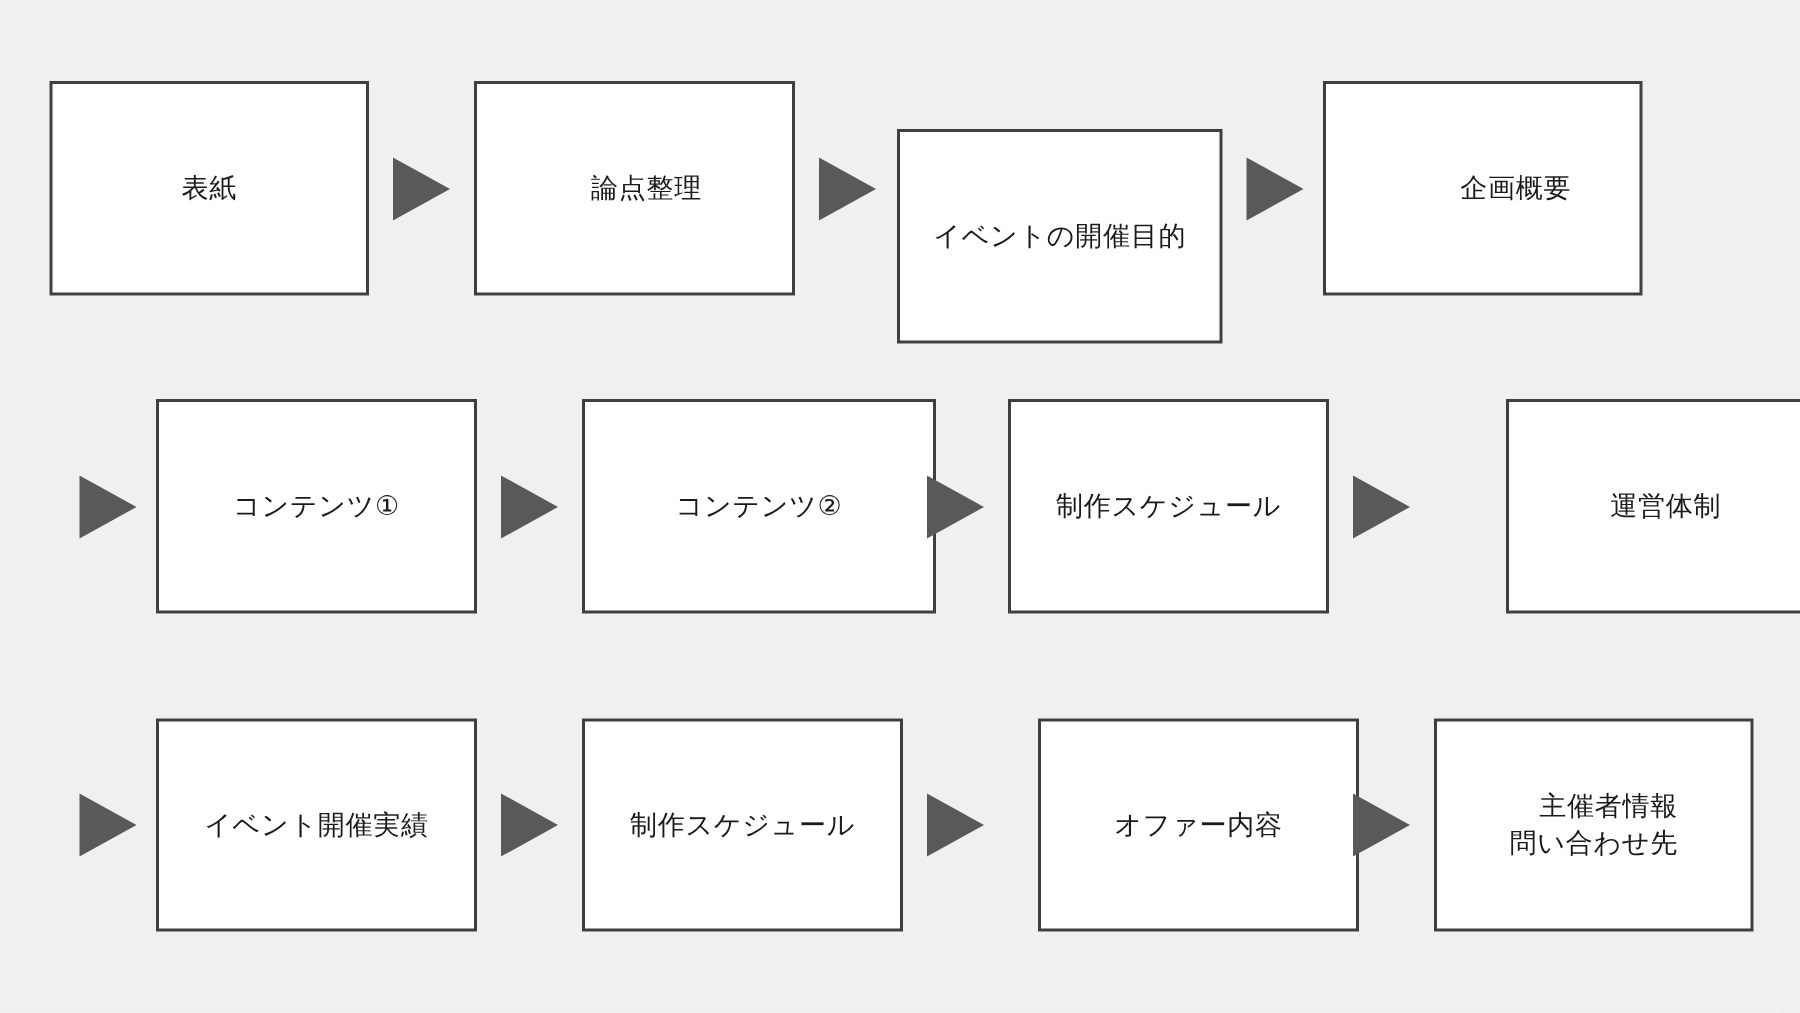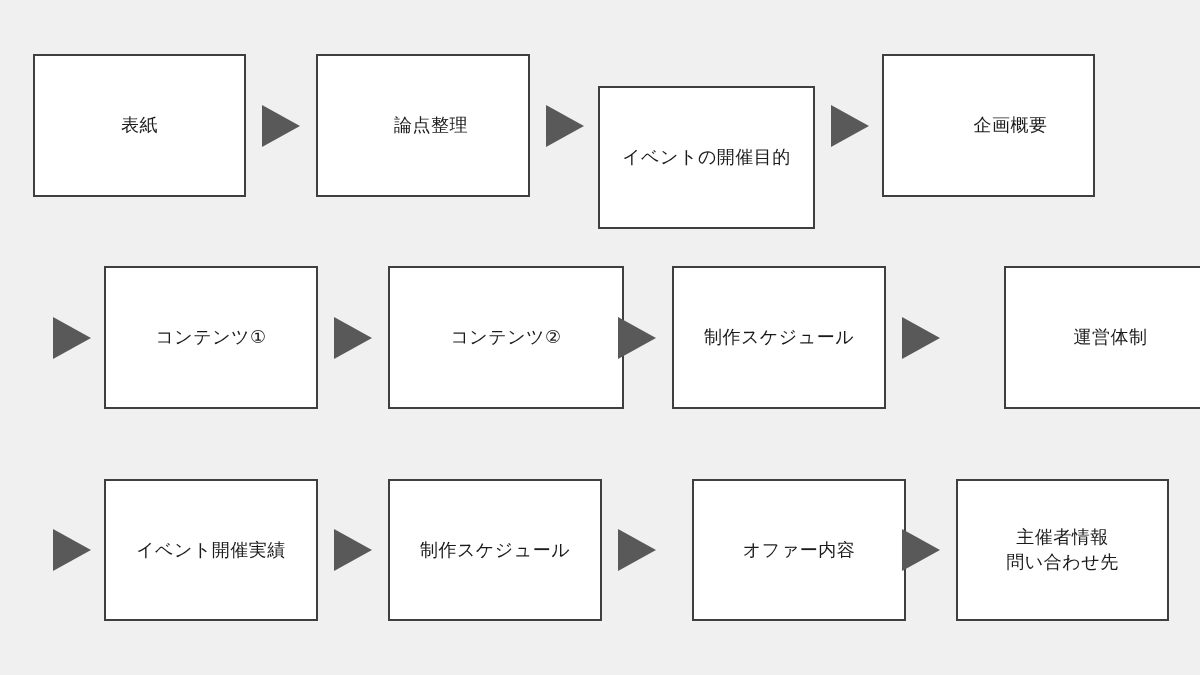--- a/index.html
+++ b/index.html
@@ -17,21 +17,21 @@
     overflow: hidden;
   }
   .flow-box {
     position: absolute;
     box-sizing: border-box;
     background: #ffffff;
     border: 2px solid #3f3f3f;
     display: flex;
     align-items: center;
     justify-content: center;
-    text-align: center;
+    text-align: right;
   }
   .flow-box .label {
     font-size: 18px;
     line-height: 25px;
     color: #1a1a1a;
     white-space: pre-line;
     letter-spacing: 0.5px;
   }
   .arrow {
     position: absolute;

